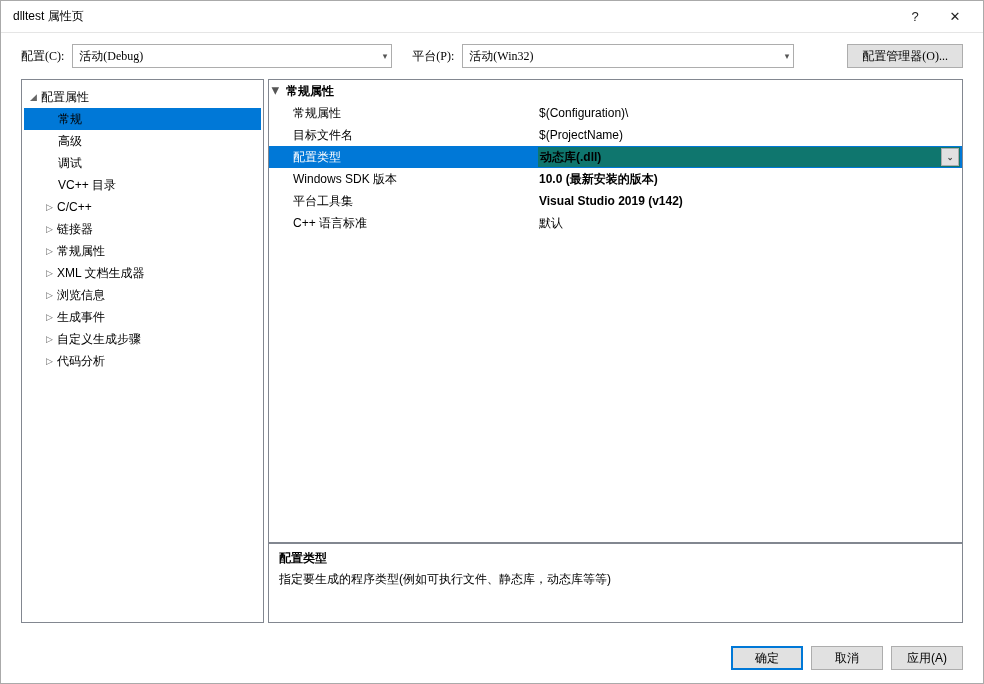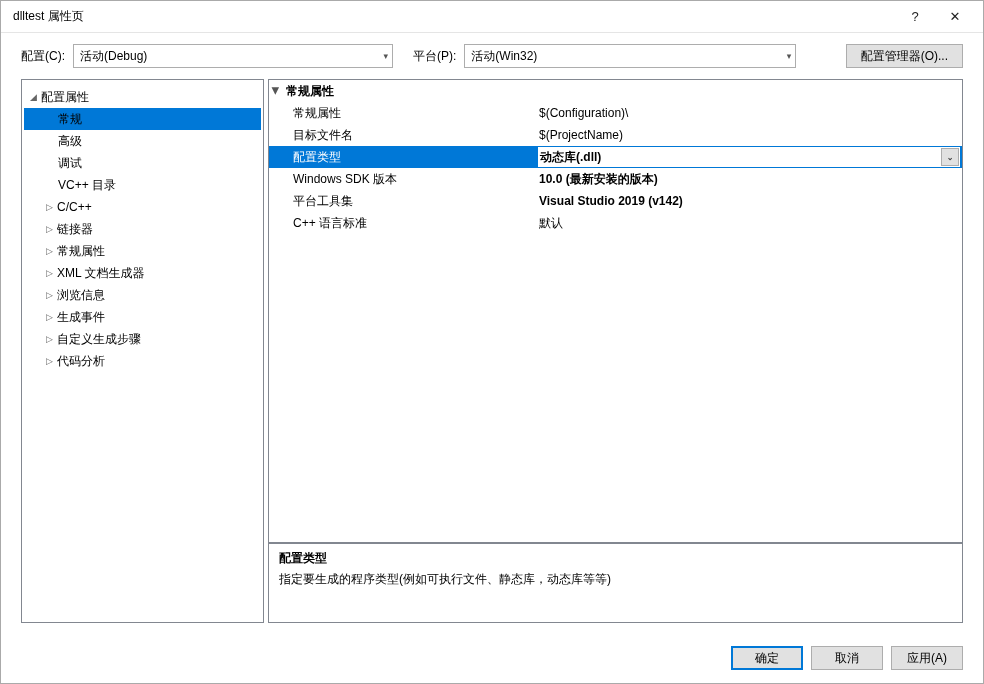--- a/index.html
+++ b/index.html
@@ -1,42 +1,42 @@
 <!DOCTYPE html>
 <html><head>
 <meta charset="utf-8">
 <style>
 * { box-sizing: border-box; margin: 0; padding: 0; }
 body { font-family: "Microsoft YaHei", "Segoe UI", sans-serif; font-size: 12px; background: #fff; color: #000; }
 .window { width: 984px; height: 684px; border: 1px solid #aaa; display: flex; flex-direction: column; background: #fff; }
 .titlebar { height: 32px; display: flex; align-items: center; padding: 0 8px 0 12px; border-bottom: 1px solid #e5e5e5; }
 .titlebar .title { flex: 1; font-size: 12px; }
 .titlebar .winbtn { width: 40px; height: 100%; display: flex; align-items: center; justify-content: center; font-size: 13px; color: #222; }
-.topbar { height: 46px; display: flex; align-items: center; gap: 8px; padding: 0 20px; }
+.topbar { height: 46px; display: flex; align-items: center; gap: 8px; padding: 0 20px; font-family: Liberation Serif, serif; }
 .topbar label { font-size: 12px; }
 .combo { height: 24px; border: 1px solid #adadad; background: #fff; display: flex; align-items: center; padding: 0 6px; font-size: 12px; position: relative; }
 .combo .chev { position: absolute; right: 4px; font-size: 9px; color: #555; }
 .btn { height: 24px; border: 1px solid #adadad; background: #e1e1e1; padding: 0 14px; font-size: 12px; display: flex; align-items: center; }
 .body { flex: 1; display: flex; gap: 4px; padding: 0 20px 10px 20px; min-height: 0; }
 .tree { width: 243px; border: 1px solid #828790; padding: 6px 2px; overflow: auto; background: #fff; }
 .tree-item { height: 22px; display: flex; align-items: center; font-size: 12px; white-space: nowrap; }
 .tree-item .expander { width: 11px; height: 11px; display: inline-flex; align-items: center; justify-content: center; font-size: 9px; color: #666; margin-right: 2px; flex-shrink: 0; }
 .tree-item.selected { background: #0078d7; color: #000000; font-family: Liberation Serif, serif; }
 .tree-item.lvl0 { padding-left: 4px; }
 .tree-item.lvl1 { padding-left: 34px; }
 .tree-item.lvl1e { padding-left: 20px; }
 .right { flex: 1; display: flex; flex-direction: column; min-height: 0; min-width: 0; }
 .grid { flex: 1; border: 1px solid #828790; background: #fff; overflow: hidden; }
 .grid-header { height: 22px; display: flex; align-items: center; padding-left: 4px; font-size: 12px; font-weight: bold; }
 .grid-header .chev { font-size: 9px; transform: rotate(90deg); margin-right: 6px; color: #555; }
 .grid-row { height: 22px; display: flex; align-items: center; font-size: 12px; }
 .grid-row.sel { background: #0078d7; color: #fff; }
 .grid-label { width: 268px; padding-left: 24px; flex-shrink: 0; }
 .grid-value { flex: 1; padding-left: 2px; }
-.grid-row.sel .grid-value { background: #ffffff; color: #000; font-weight: bold; position: relative; margin-right: 1px; height: 100%; display: flex; align-items: center; border: 1px solid #0078d7; }
+.grid-row.sel .grid-value { background: #0f766e; color: #000; font-weight: bold; position: relative; margin-right: 1px; height: 100%; display: flex; align-items: center; border: 1px solid #0078d7; }
 .grid-row.sel .grid-value .dd { position: absolute; right: 1px; top: 1px; bottom: 1px; width: 18px; background: #e1e1e1; border: 1px solid #adadad; display: flex; align-items: center; justify-content: center; font-size: 8px; color: #444; }
 .bold { font-weight: bold; }
 .desc { height: 80px; border: 1px solid #828790; padding: 6px 10px; background: #fff; }
 .desc-title { font-weight: bold; font-size: 12px; margin-bottom: 4px; }
 .desc-text { font-size: 12px; }
 .footer { height: 50px; display: flex; align-items: center; justify-content: flex-end; gap: 8px; padding: 0 20px; }
 .footer .btn { width: 72px; justify-content: center; }
 .footer .btn.default { border: 2px solid #0078d7; }
 </style>
 </head>

